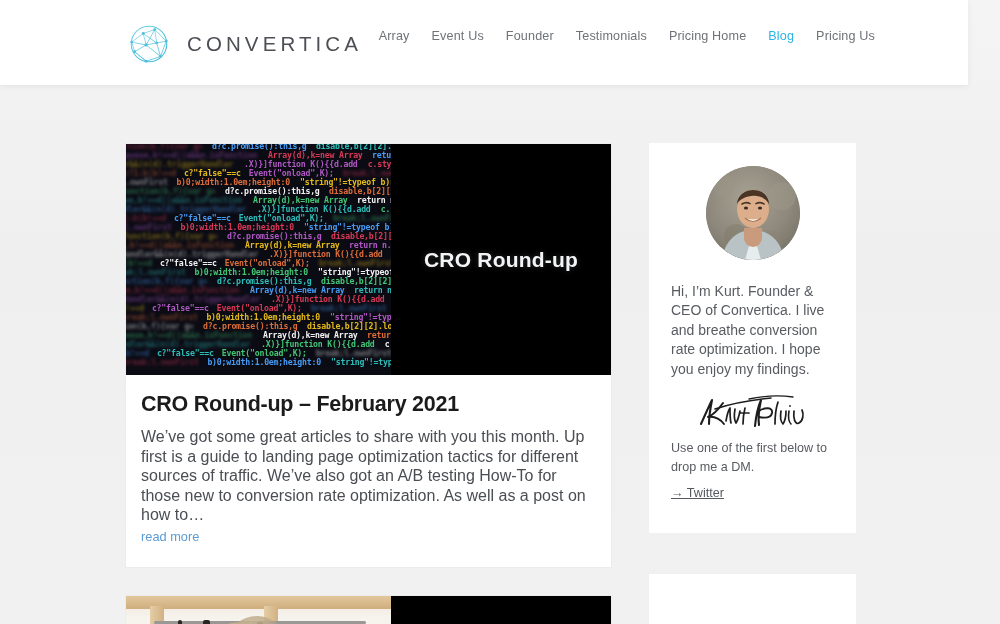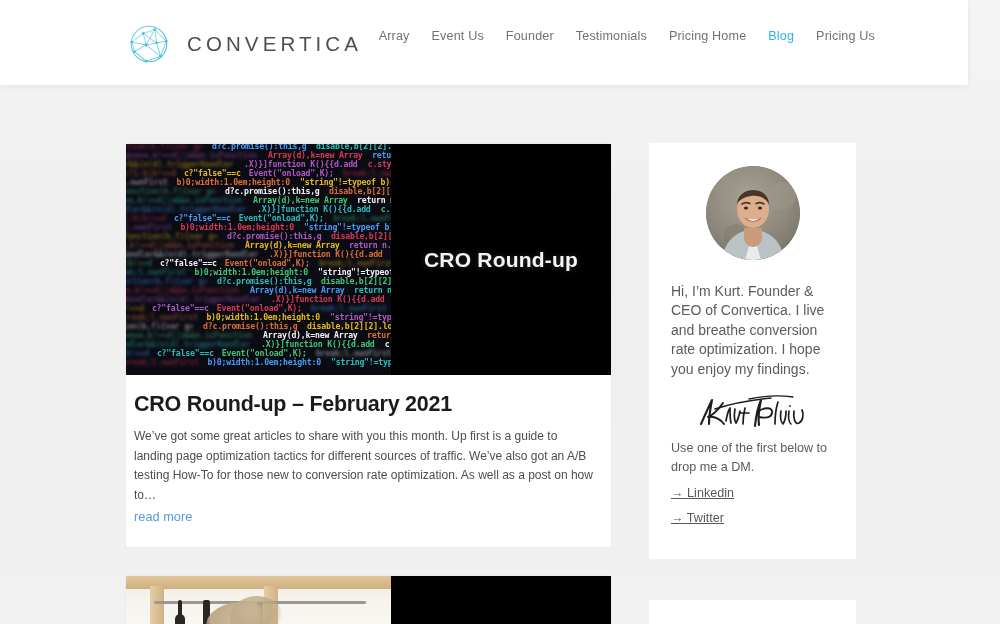--- a/index.html
+++ b/index.html
@@ -153,30 +153,30 @@
     position: absolute;
     background: #2a2723;
     border-radius: 2px;
   }
   .foliage {
     position: absolute;
     border-radius: 50%;
     background: radial-gradient(circle at 40% 35%, #cbb89a 0%, #bda987 45%, rgba(190,170,140,0) 72%);
   }
 
-  .post-body { padding: 17px 16px 22px 8px; }
+  .post-body { padding: 17px 16px 22px 15px; }
   .post-title {
     font-size: 21.5px;
     font-weight: 700;
     color: #1b1b1b;
     letter-spacing: -0.25px;
     margin-bottom: 10px;
   }
   .post-excerpt {
-    font-size: 12px;
+    font-size: 16px;
     line-height: 19.6px;
     color: #4a4d52;
   }
   .read-more {
     display: inline-block;
     margin-top: 4px;
     font-size: 12.8px;
     color: #5b9bd5;
     text-decoration: none;
     cursor: pointer;
@@ -466,21 +466,20 @@
               <path d="M88 20 C87 26 88 31 90 33 C92 30 93 25 93 20" stroke-width="1.7"></path>
               <path d="M96 20 C95 26 96 31 98 33" stroke-width="1.6"></path>
               <circle cx="97" cy="15" r="0.9" fill="#1d1d1d" stroke="none"></circle>
               <path d="M101 20 C100 27 102 34 106 32 C110 30 111 23 109 19" stroke-width="1.7"></path>
               <path d="M56 8 C70 5 86 4 100 6" stroke-width="1.3"></path>
             </g>
           </svg>
         </div>
 
         <p class="dm-text">Use one of the first below to drop me a DM.</p>
-        <a class="social-link">→ Linkedin</a>
         <a class="social-link">→ Twitter</a>
       </div>
 
       <div class="side-card card-stub"></div>
 
     </aside>
 
   </div>
 </main>
 

